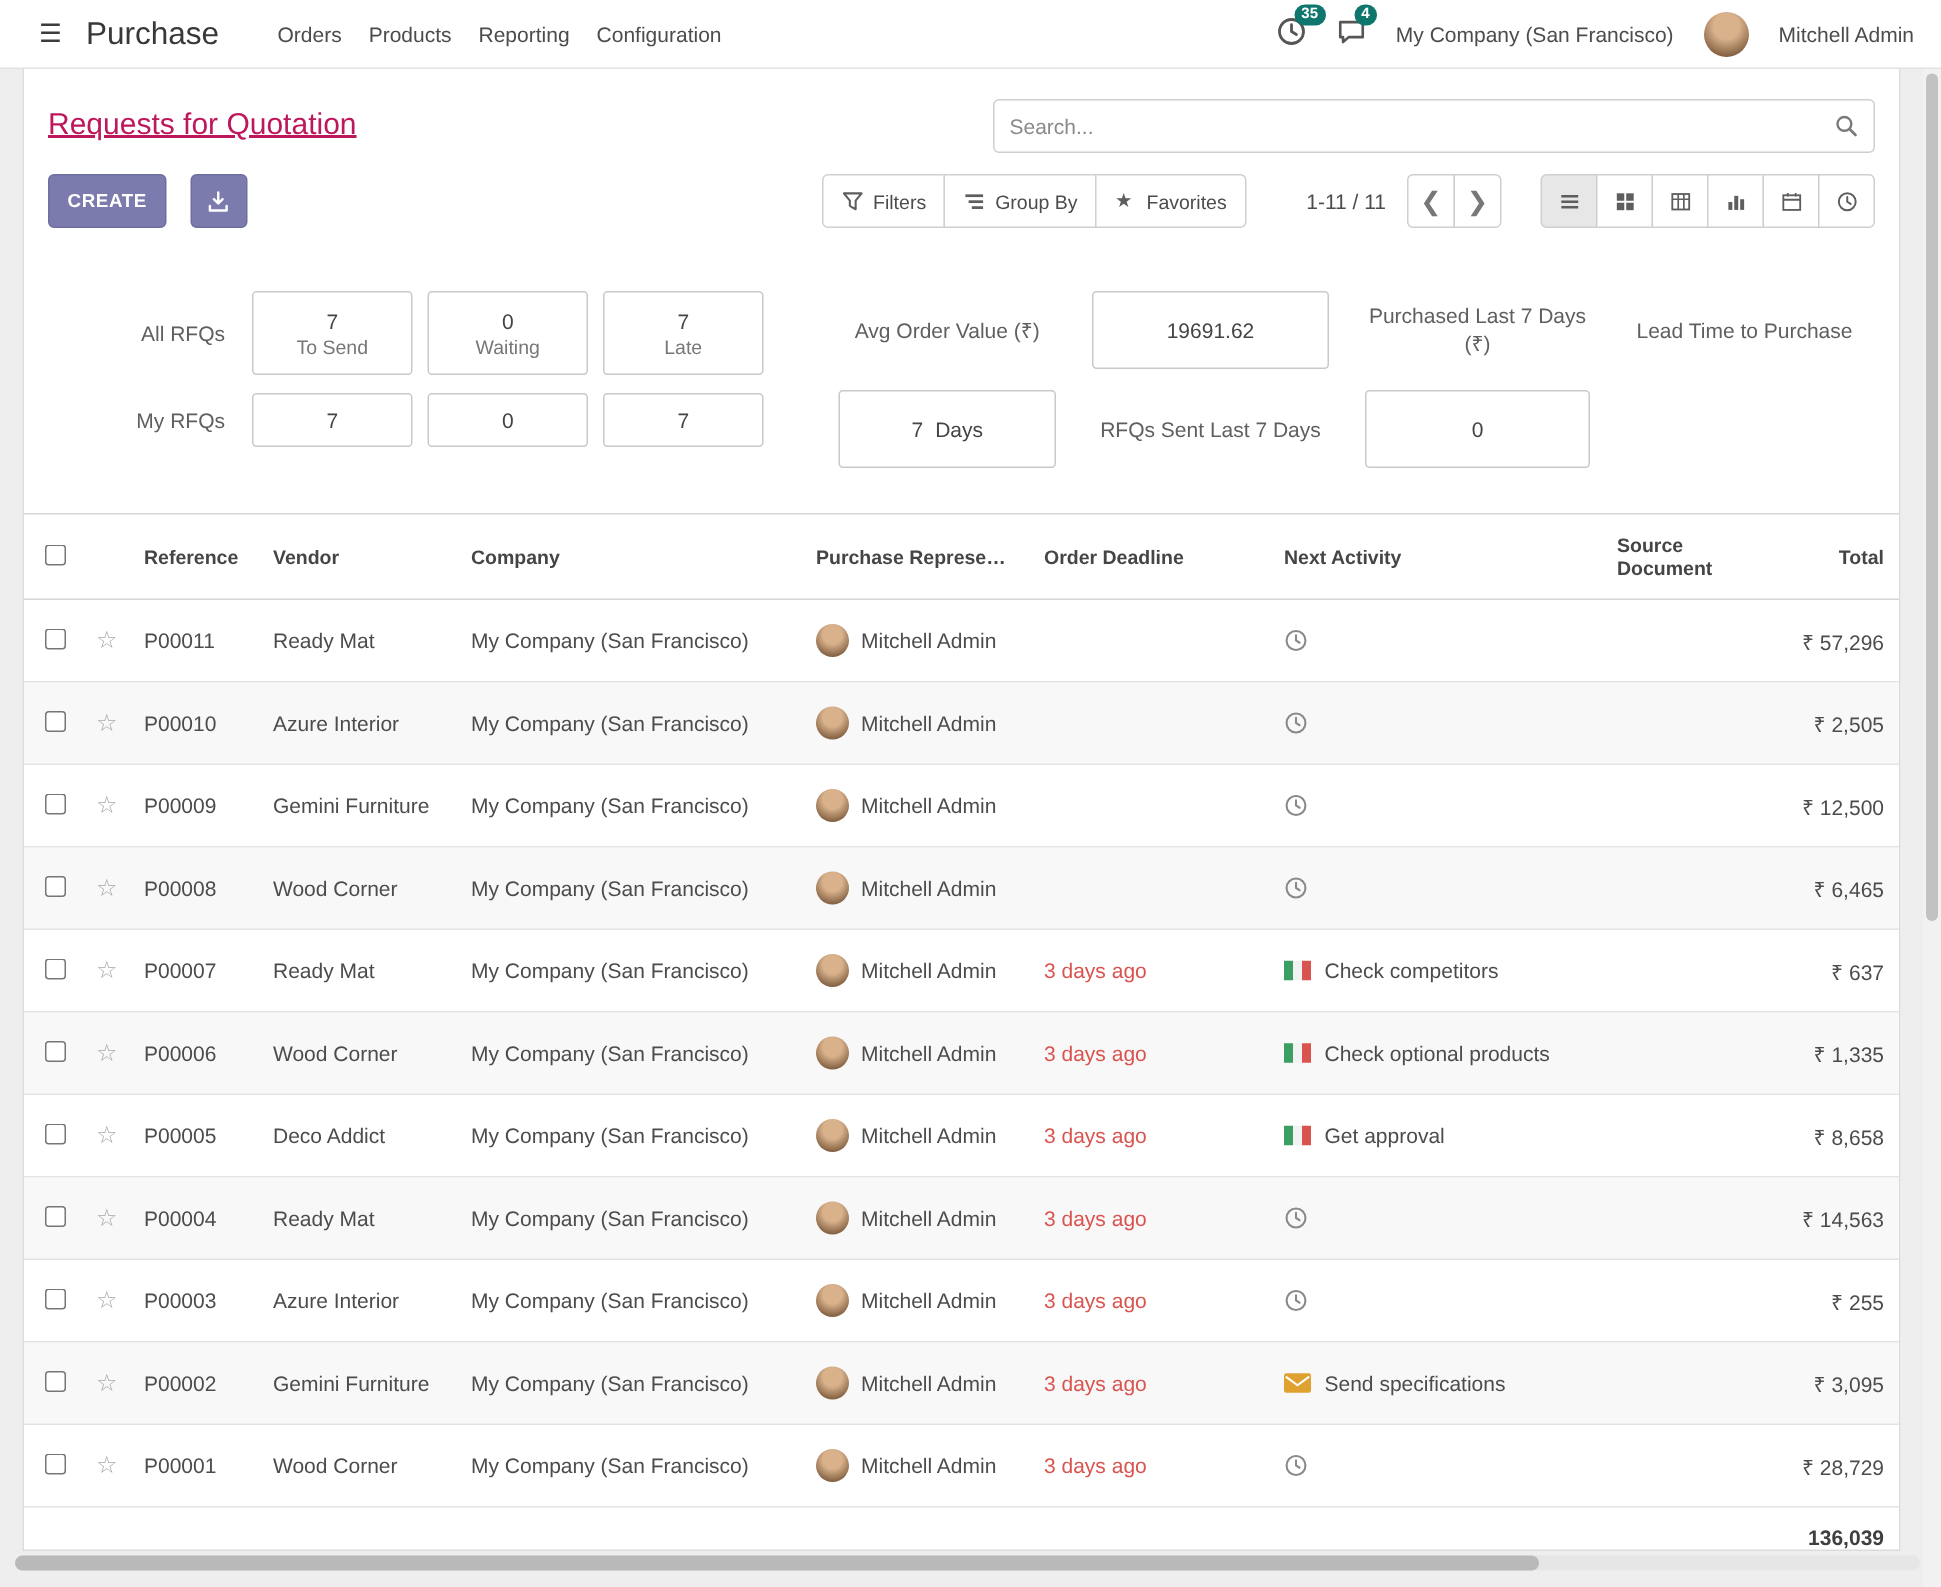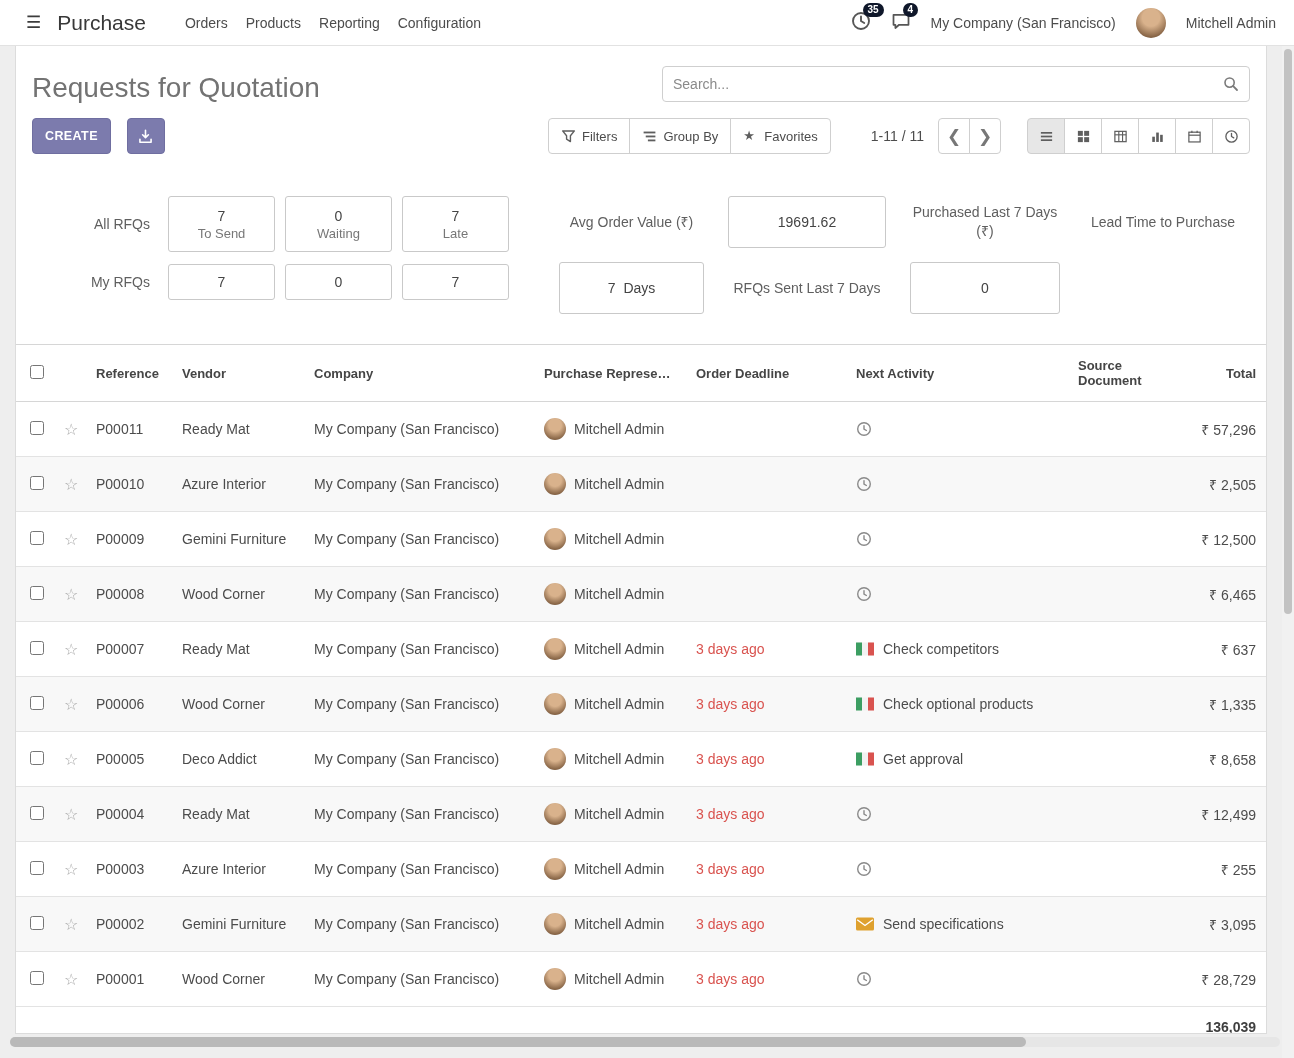--- a/index.html
+++ b/index.html
@@ -9,35 +9,35 @@
 
   
   .navbar { position:absolute; top:0; left:0; right:0; height:46px; background:#ffffff;
     border-bottom:1px solid #e2e2e2; display:flex; align-items:center; padding:0 18px 0 26px; z-index:10; }
   .hamburger { font-size:17px; color:#3c3c3c; margin-right:16px; cursor:pointer; }
   .brand { font-size:21px; color:#383838; margin-right:30px; }
   .nav-menu { font-size:14px; color:#4c4c4c; padding:5px 9px; cursor:pointer; }
   .nav-right { margin-left:auto; display:flex; align-items:center; gap:20px; }
   .icon-badge { position:relative; display:inline-flex; cursor:pointer; color:#565656; }
   .icon-badge svg { width:20px; height:20px; }
-  .badge { position:absolute; top:-8px; left:12px; background:#0f172a; color:#fff; font-size:10px;
+  .badge { position:absolute; top:-8px; left:12px; background:#0f766e; color:#fff; font-size:10px;
     font-weight:bold; border-radius:9px; padding:2px 5px; line-height:1; }
   .nav-company { font-size:14px; color:#4c4c4c; cursor:pointer; }
   .avatar { border-radius:50%; background:radial-gradient(circle at 50% 32%, #d9b28c 0 34%, #8a6748 75%, #5d432c 100%); display:inline-block; }
   .avatar-lg { width:30px; height:30px; }
   .avatar-sm { width:22px; height:22px; flex:0 0 22px; }
   .nav-user { font-size:14px; color:#4c4c4c; cursor:pointer; }
 
   
   .content { position:absolute; top:46px; left:15px; width:1252px; bottom:24px; background:#fff;
     border:1px solid #dcdcdc; border-top:none; overflow:hidden; }
 
   
   .cp-top { display:flex; justify-content:space-between; align-items:flex-start; padding:20px 16px 4px 16px; }
-  .page-title { font-size:28px; color:#737373; font-weight:400; padding-top:6px; }
+  .page-title { font-size:20px; color:#be185d; font-weight:400; padding-top:6px;text-decoration:underline; }
   .searchbox { width:588px; height:36px; border:1px solid #cfcfcf; border-radius:4px;
     display:flex; align-items:center; padding:0 10px; background:#fff; }
   .searchbox input { border:none; outline:none; flex:1; font-size:14px; color:#555; background:transparent; }
   .searchbox input::placeholder { color:#8a8a8a; }
   .search-icon { color:#7a7a7a; display:inline-flex; cursor:pointer; }
 
   .cp-bottom { display:flex; align-items:center; padding:10px 16px 16px 16px; }
   .btn { height:36px; border:1px solid #cfcfcf; background:#fff; border-radius:4px; font-size:13px;
     display:inline-flex; align-items:center; gap:6px; padding:0 12px; cursor:pointer; color:#4c4c4c;
     font-family:"Liberation Sans", sans-serif; }
@@ -546,21 +546,21 @@
           <svg viewBox="0 0 16 16">
                     <circle cx="8" cy="8" r="6.3" fill="none" stroke="currentColor" stroke-width="1.4"></circle>
                     <path d="M8 4.6V8l2.4 1.5" fill="none" stroke="currentColor" stroke-width="1.4" stroke-linecap="round"></path>
                   </svg>
         </span>
 
         <span></span>
       </span>
     </td>
     <td class="c-source"></td>
-    <td class="c-total">₹ 12,499</td>
+    <td class="c-total">₹ 14,563</td>
   </tr>
           <tr>
     <td class="c-cb"><input type="checkbox" style=""></td>
     <td class="c-star"><span class="star">☆</span></td>
     <td class="c-ref">P00003</td>
     <td class="c-vendor">Azure Interior</td>
     <td class="c-company">My Company (San Francisco)</td>
     <td class="c-rep">
       <span class="rep-wrap">
         <span class="avatar avatar-sm"></span>

